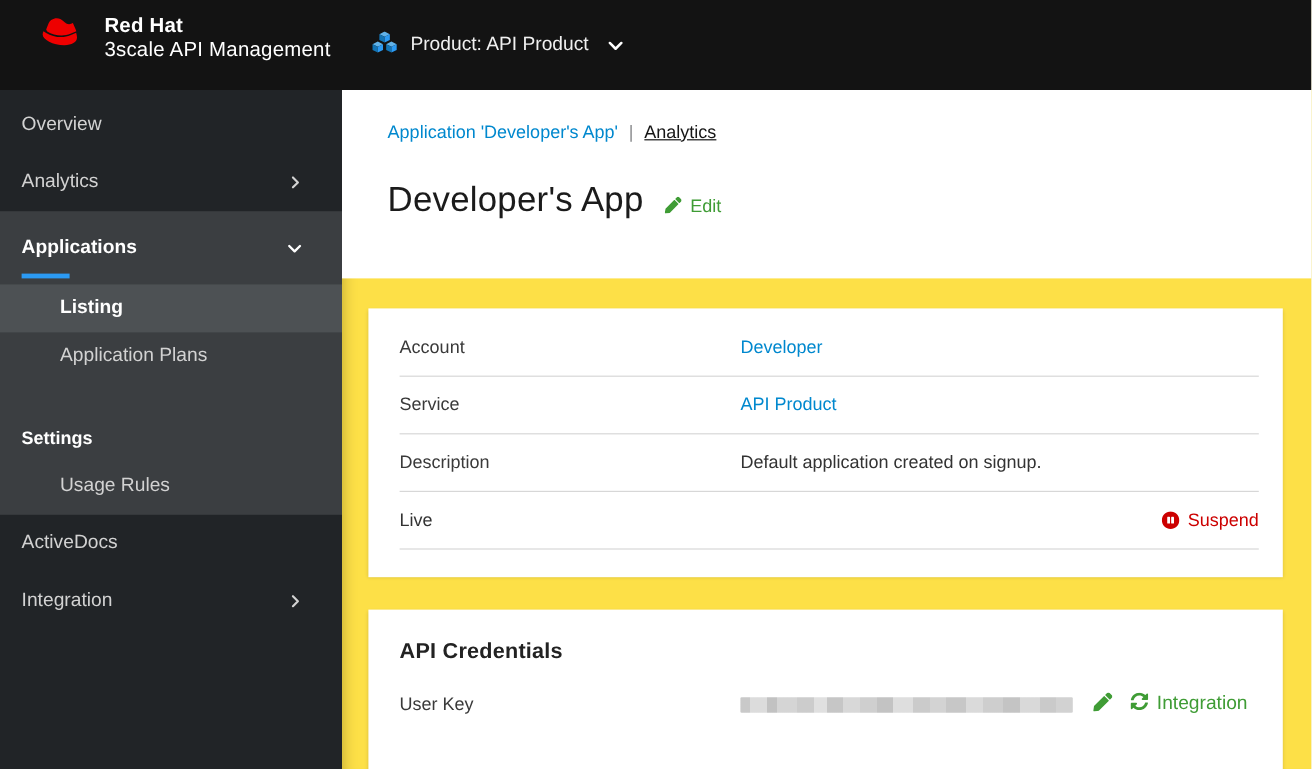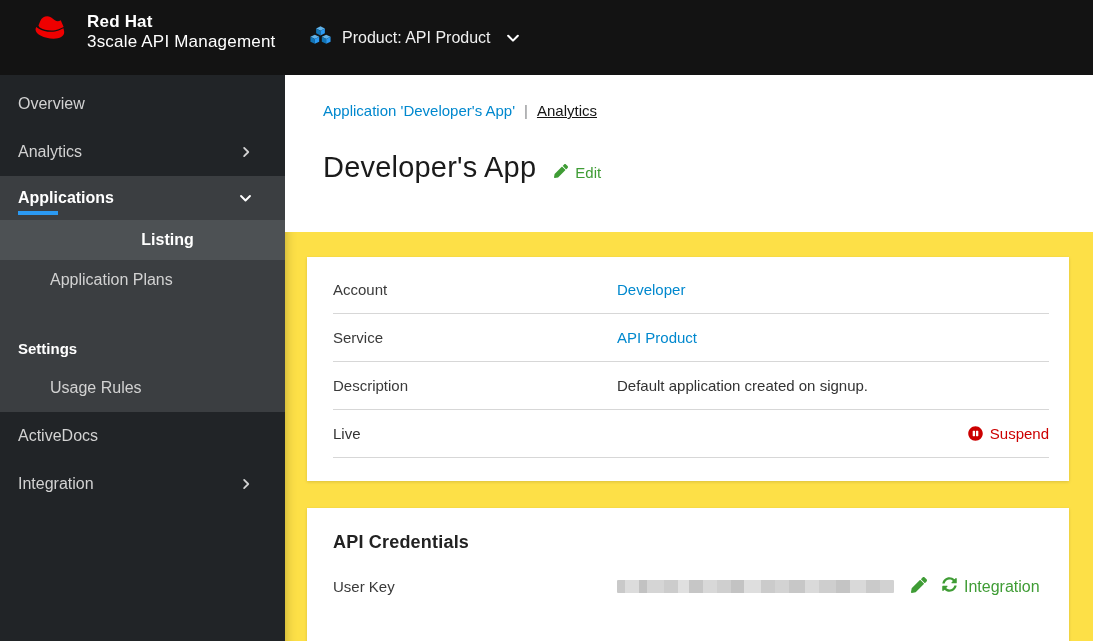--- a/index.html
+++ b/index.html
@@ -16,25 +16,25 @@
   .ctx-switcher { position:absolute; left:310px; top:0; height:75px; display:flex; align-items:center; gap:11px; color:#f0f0f0; cursor:pointer; }
   .ctx-label { font-size:16px; }
   .ctx-chevron { margin-left:4px; color:#fff; display:flex; }
 
   
   .sidebar { position:absolute; left:0; top:75px; width:285px; height:566px; background:#212427; padding-top:5px; }
   .nav-item { position:relative; display:flex; align-items:center; font-size:16px; color:#d2d2d2; padding-left:18px; cursor:pointer; }
   .nav-item.top { height:48px; }
   .nav-chevron { position:absolute; right:33px; top:50%; transform:translateY(-50%); display:flex; color:#d2d2d2; }
   .nav-group { background:#3b3e41; }
-  .nav-group-head { height:44px; color:#fff; font-weight:700; }
+  .nav-group-head { height:61px; color:#fff; font-weight:700; }
   .nav-group-head .nav-chevron { color:#fff; }
   .active-underline { position:absolute; left:18px; bottom:5px; width:40px; height:4px; background:#2b9af3; }
   .nav-sub { height:40px; padding-left:50px; }
-  .nav-sub.selected { background:#4d5154; color:#fff; font-weight:700;justify-content:center; }
+  .nav-sub.selected { background:#4d5154; color:#fff; font-weight:700; }
   .nav-spacer { height:28px; }
   .nav-section-title { height:40px; color:#fff; font-weight:700; font-size:15px; }
   .nav-group-pad { height:4px; }
 
   
   .content { position:absolute; left:285px; top:75px; width:808px; height:566px; background:#fde047; box-shadow:inset 12px 0 12px -12px rgba(0,0,0,.28); }
   .content-head { height:157px; background:#fff; padding:27px 0 0 38px; }
   .breadcrumb { display:flex; align-items:center; font-size:15px; }
   .crumb-link { color:#0088ce; text-decoration:none; cursor:pointer; }
   .crumb-sep { color:#8b8d8f; margin:0 9px; }

